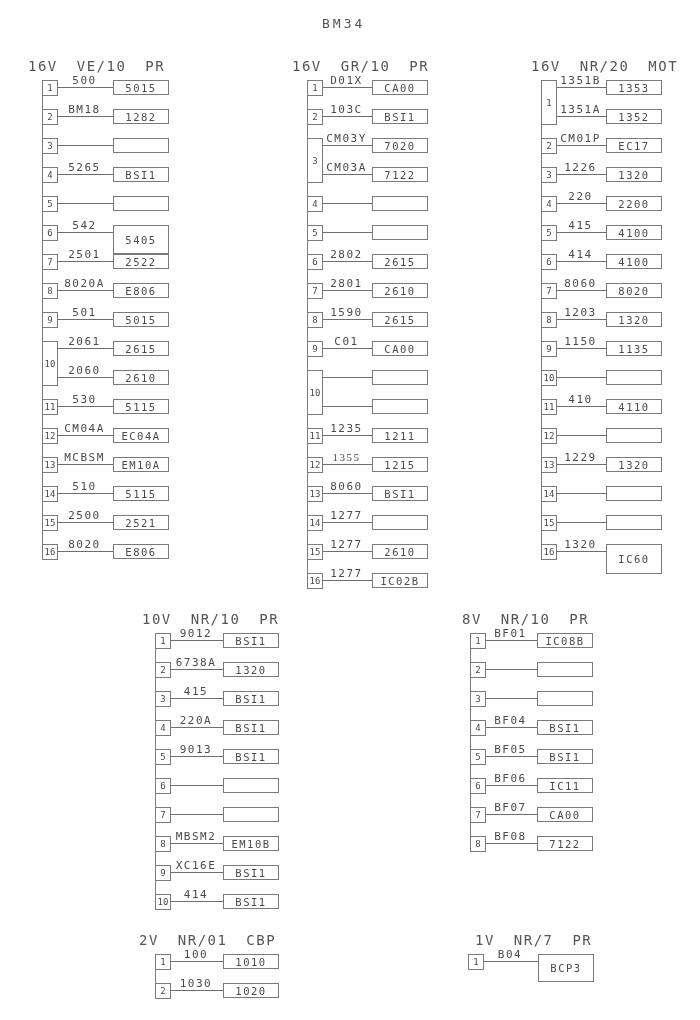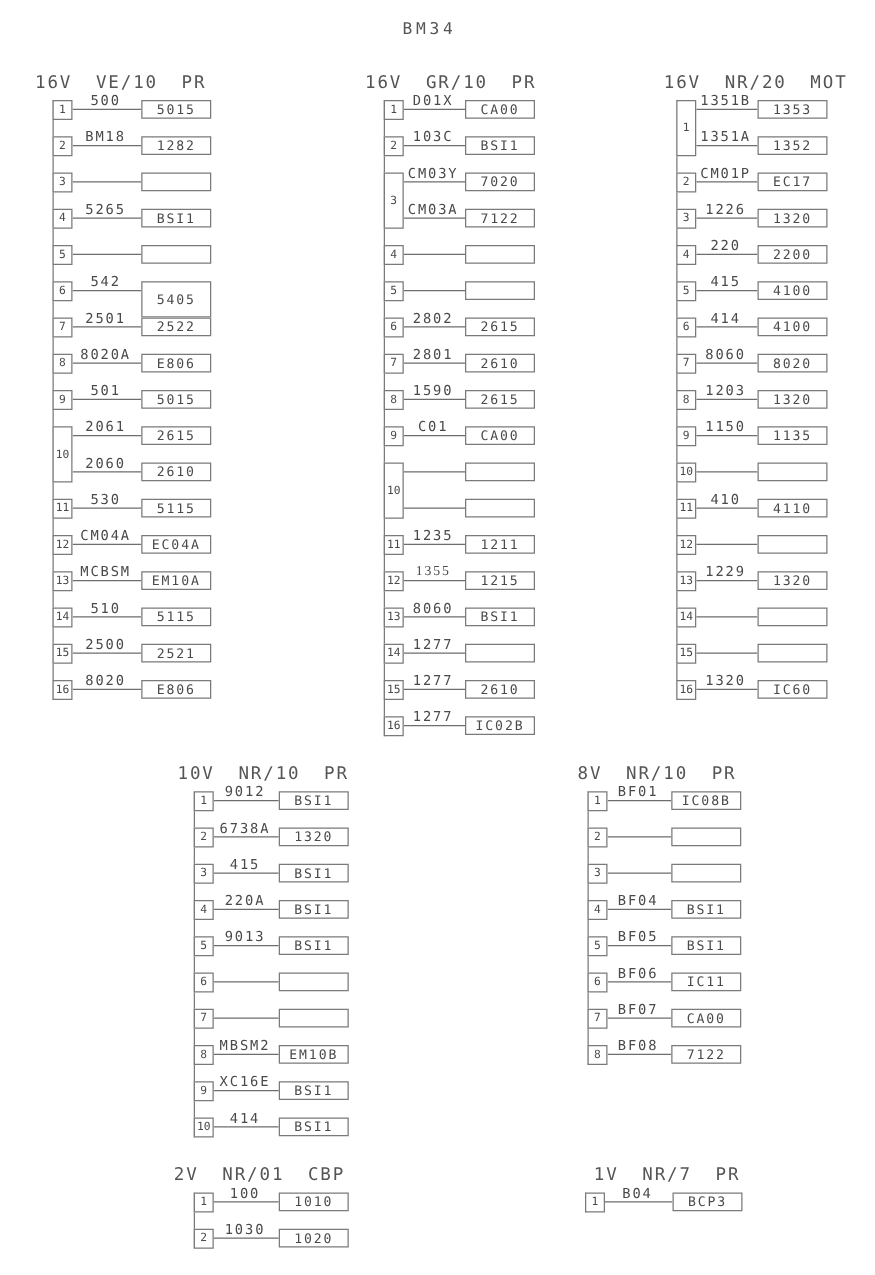--- a/index.html
+++ b/index.html
@@ -350,21 +350,21 @@
         <div class="pin-block" style="height: 29px;">
           <div class="pin-box" style="height: 16px;">15</div>
           <div class="entry-line" style="top: 7px; left: 16px; width: 49px;"></div>
           <div class="wire-label" style="left: 14px; width: 51px; top: -6px;"></div>
           <div class="dest-box" style="left: 65px; top: 0px; height: 15px;"></div>
         </div>
         <div class="pin-block" style="height: 29px;">
           <div class="pin-box" style="height: 16px;">16</div>
           <div class="entry-line" style="top: 7px; left: 16px; width: 49px;"></div>
           <div class="wire-label" style="left: 14px; width: 51px; top: -6px;">1320</div>
-          <div class="dest-box" style="left: 65px; top: 0px; height: 15px;">IC60</div>
+          <div class="dest-box" style="left: 65px; top: 0px; height: 30px;">IC60</div>
         </div>
       </div>
     </div>
   <div class="connector" style="left:155px; top:611px;">
       <div class="conn-header" style="margin-left: -13px;">10V NR/10 PR</div>
       <div class="conn-body" style="width: 124px; height: 290px;">
         <div class="bus-line" style="height: 277px;"></div>
         <div class="pin-block" style="height: 29px;">
           <div class="pin-box" style="height: 16px;">1</div>
           <div class="entry-line" style="top: 7px; left: 16px; width: 52px;"></div>
@@ -500,17 +500,17 @@
       </div>
     </div>
   <div class="connector" style="left:468px; top:932px;">
       <div class="conn-header" style="margin-left: 7px;">1V NR/7 PR</div>
       <div class="conn-body" style="width: 126px; height: 29px;">
         <div class="bus-line" style="height: 16px;"></div>
         <div class="pin-block" style="height: 29px;">
           <div class="pin-box" style="height: 16px;">1</div>
           <div class="entry-line" style="top: 7px; left: 16px; width: 54px;"></div>
           <div class="wire-label" style="left: 14px; width: 56px; top: -6px;">B04</div>
-          <div class="dest-box" style="left: 70px; top: 0px; height: 15px;">BCP3</div>
+          <div class="dest-box" style="left: 70px; top: 0px; height: 28px;">BCP3</div>
         </div>
       </div>
     </div>
 </div>
 
 </body></html>

